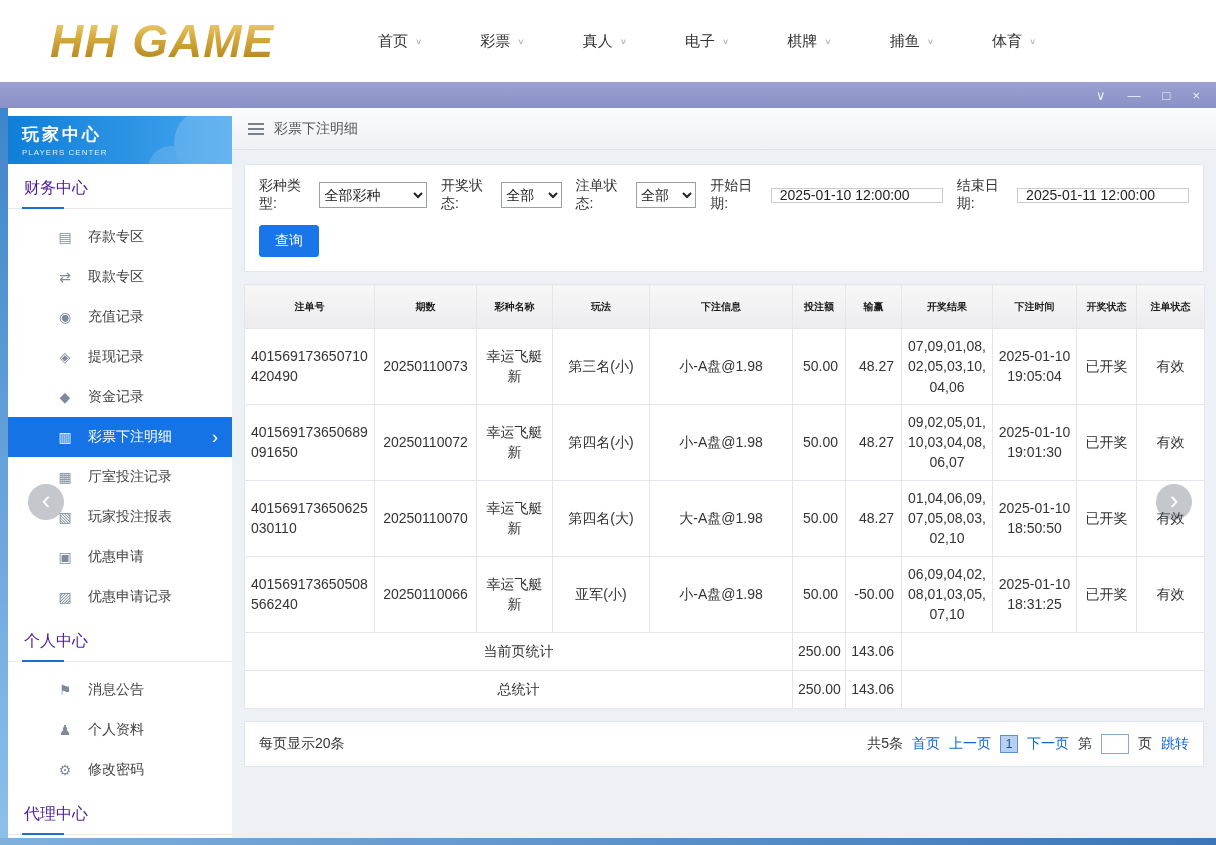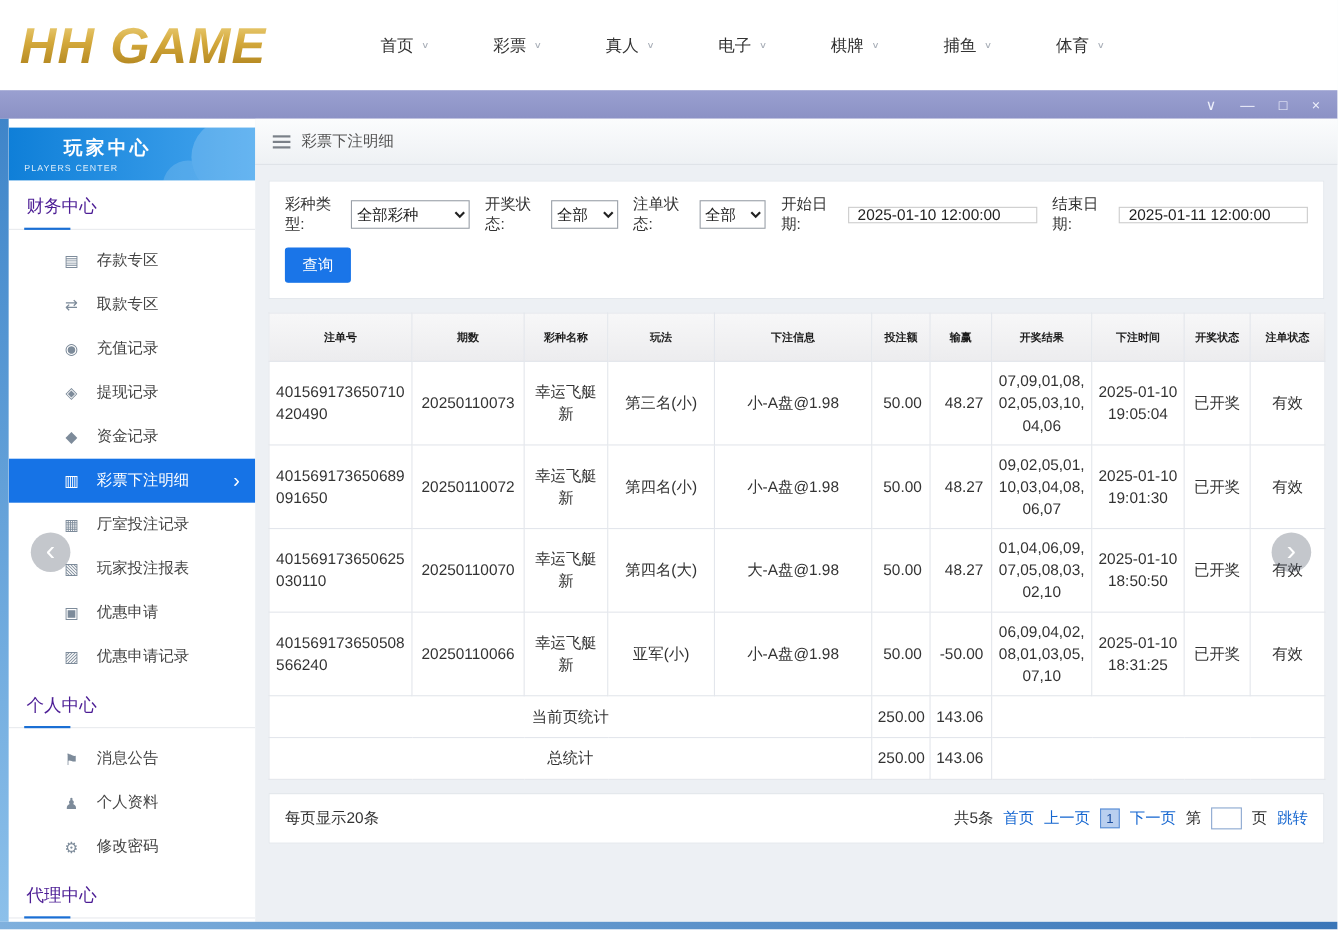--- a/index.html
+++ b/index.html
@@ -1,21 +1,21 @@
 <!DOCTYPE html>
 <html><head>
 <meta charset="utf-8">
 <style>
   * { margin:0; padding:0; box-sizing:border-box; }
   html,body { width:1216px; height:845px; overflow:hidden; background:#fff;
     font-family:"Liberation Sans","DejaVu Sans",sans-serif; }
   .app { position:relative; width:1216px; height:845px; display:flex; flex-direction:column; }
 
   
-  .topbar { height:82px; background:#fff; display:flex; align-items:center; flex:0 0 auto; }
+  .topbar { height:82px; background:#fff; display:flex; align-items:center; flex:0 0 auto;padding-left:32px; }
   .logo { margin-left:18px; width:300px; font-size:46px; font-weight:900; font-style:italic;
     letter-spacing:1px; background:linear-gradient(180deg,#f3dc8e 0%,#d4a93c 45%,#a87b16 100%);
     -webkit-background-clip:text; background-clip:text; color:transparent; white-space:nowrap; }
   .mainnav { display:flex; align-items:center; gap:58px; margin-left:28px; }
   .nav-item { display:flex; align-items:center; gap:7px; font-size:15px; color:#333; cursor:pointer; }
   .chev { font-size:10px; color:#a9afb8; transform:scaleY(.8); }
 
   
   .titlebar { height:26px; background:linear-gradient(180deg,#9aa0d0,#8b91c5); display:flex;
     align-items:center; justify-content:flex-end; gap:22px; padding-right:16px; flex:0 0 auto; }
@@ -25,21 +25,21 @@
   .body-row { flex:1 1 auto; display:flex; min-height:0; }
   .edge-left { width:8px; background:linear-gradient(180deg,#3f85c9,#8cc0ea); flex:0 0 auto; }
   .edge-bottom { height:7px; background:linear-gradient(90deg,#7fb0dd,#3a76b8); flex:0 0 auto; }
 
   
   .sidebar { width:224px; background:#fff; padding-top:8px; overflow:hidden; flex:0 0 auto; }
   .banner { height:48px; background:linear-gradient(90deg,#0f7fd8,#45a5ee); color:#fff;
     padding:7px 14px; position:relative; overflow:hidden; }
   .banner::after { content:''; position:absolute; right:-12px; top:-8px; width:70px; height:70px;
     border-radius:50%; background:rgba(255,255,255,.18); box-shadow:-38px 26px 0 -12px rgba(255,255,255,.15); }
-  .banner-title { font-size:17px; font-weight:bold; letter-spacing:3px;margin-left:36px; }
+  .banner-title { font-size:17px; font-weight:bold; letter-spacing:3px; }
   .banner-sub { font-size:8px; letter-spacing:1px; opacity:.85; margin-top:2px; }
   .section-title { margin:14px 0 8px; padding:0 16px 9px; font-size:16px; color:#4c1d95;
     border-bottom:1px solid #e8eaee; position:relative; }
   .section-title::after { content:''; position:absolute; left:14px; bottom:-1px; width:42px; height:2px; background:#1a6fd4; }
   .menu-item { height:40px; display:flex; align-items:center; padding-left:48px; gap:14px;
     font-size:14px; color:#444; cursor:pointer; position:relative; }
   .menu-item .mi-ic { width:18px; text-align:center; font-size:14px; color:#7d8b9a; font-style:normal; }
   .menu-item.active { background:#1673e6; color:#fff; }
   .menu-item.active .mi-ic { color:#fff; }
   .menu-item.active .mi-arrow { position:absolute; right:14px; color:#fff; font-size:18px; }

